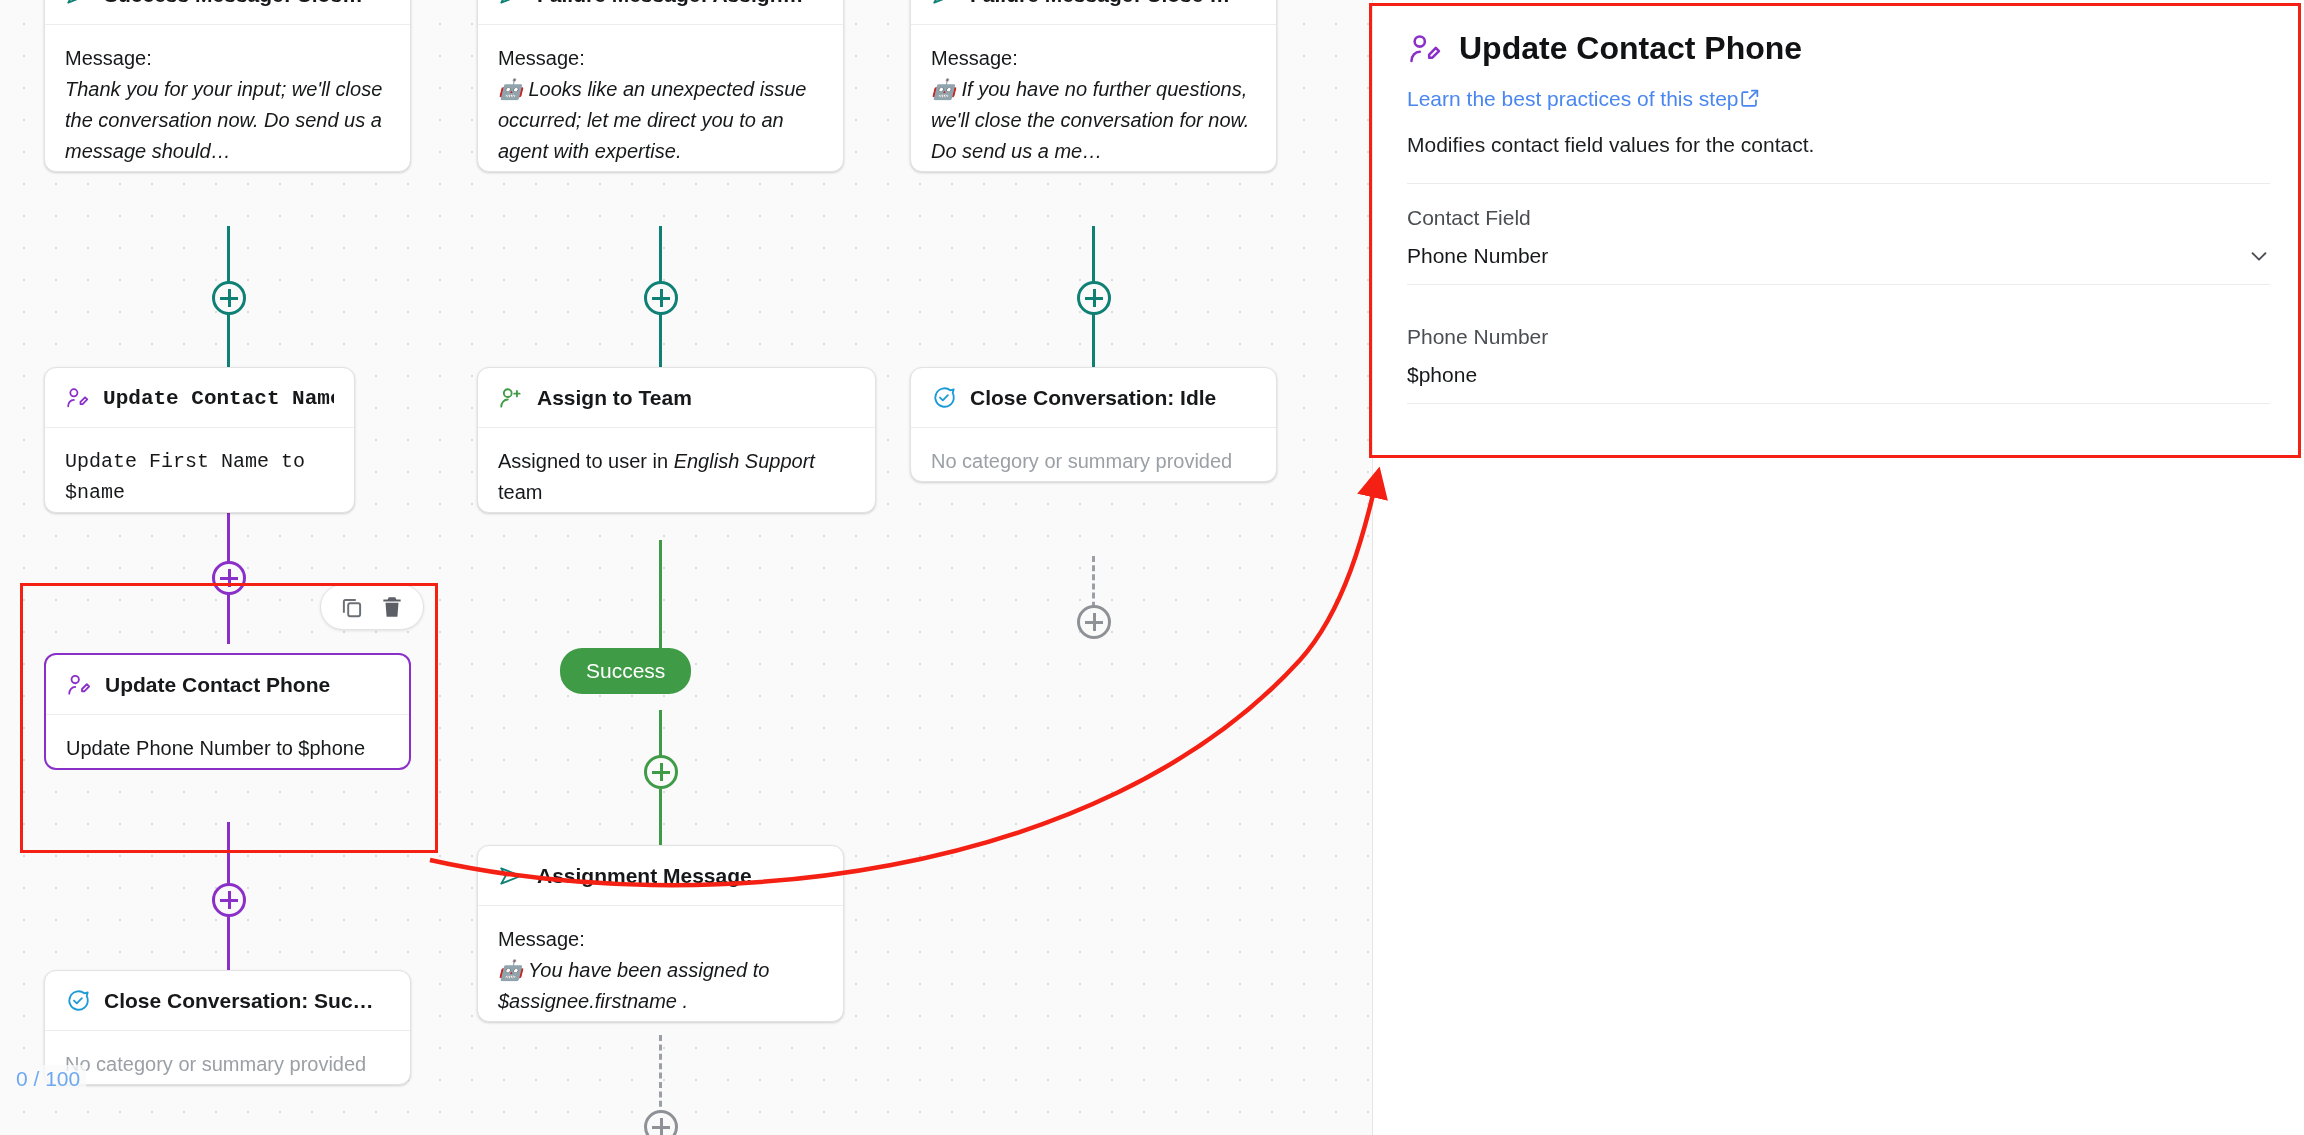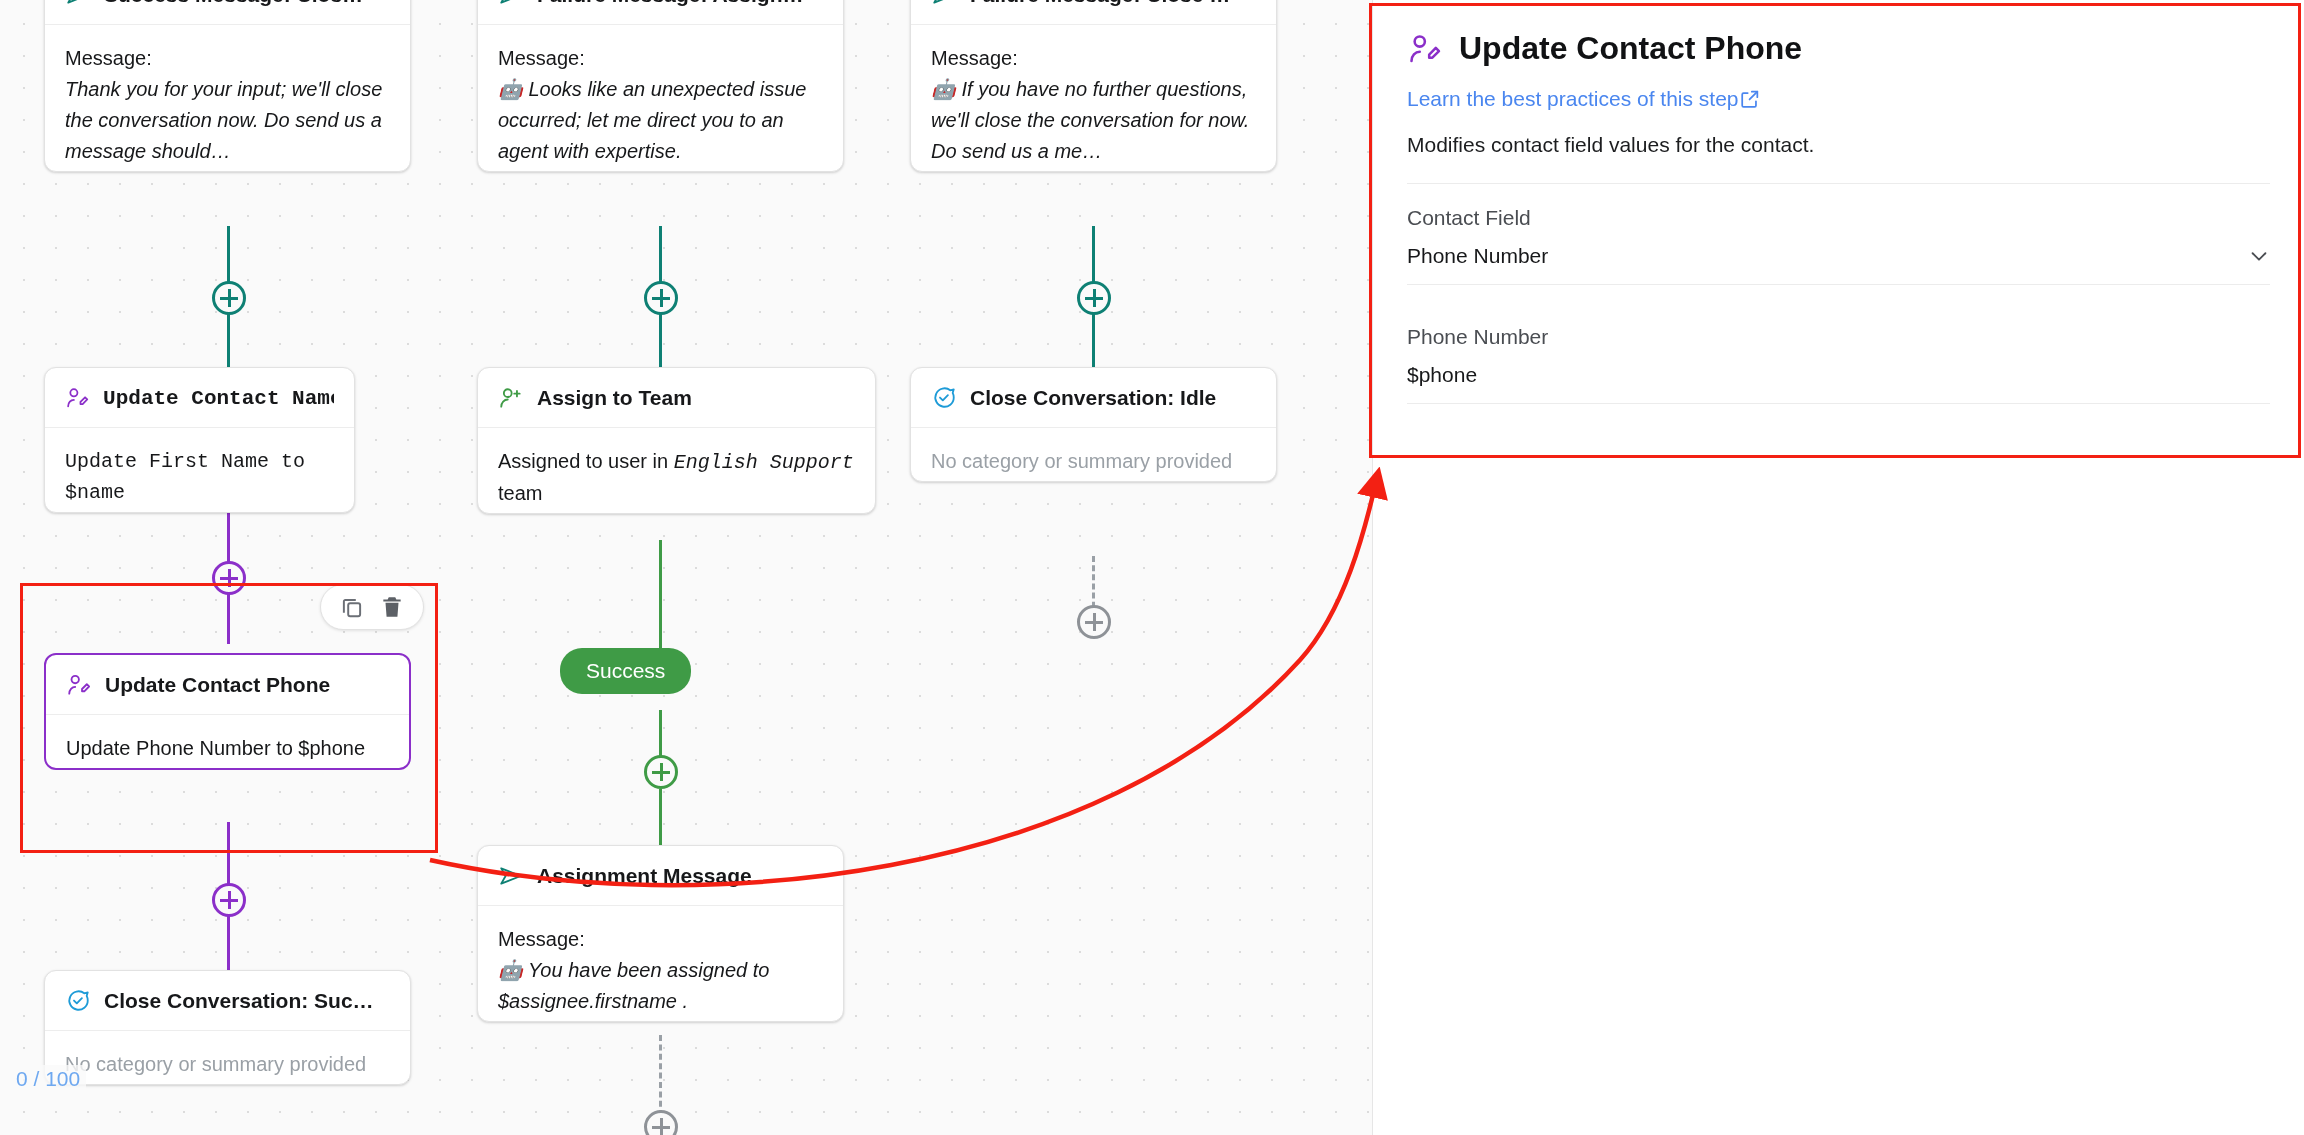--- a/index.html
+++ b/index.html
@@ -43,21 +43,21 @@
   .node-title {
     font-size: 21px; font-weight: 700; color: #17181a;
     white-space: nowrap; overflow: hidden;
   }
   .node-body {
     padding: 18px 20px 4px 20px;
     font-size: 20px; line-height: 1.55; color: #17181a;
   }
   .node-body.muted { color: #9aa0a6; }
   .node-body .lbl { display:block; }
-  .node-body em { font-style: italic; font-family: Liberation Mono, monospace; }
+  .node-body em { font-style: italic; }
   .msg-italic { font-style: italic; display: inline; }
   .vline { position: absolute; width: 3px; }
   .vline.teal   { background: #0e8074; }
   .vline.purple { background: #8B2FC9; }
   .vline.green  { background: #3f9b46; }
   .vline.dashed-gray {
     width: 0; border-left: 3px dashed #9aa0a6; background: none;
   }
 
   .plus {
@@ -129,21 +129,21 @@
     background: #fff;
     border-left: 1px solid #e6e6e6;
     padding: 30px 34px 0 34px;
   }
   .panel-head {
     display: flex; align-items: center; gap: 16px;
     margin-bottom: 20px;
   }
   .panel-title { font-size: 32px; font-weight: 700; color: #111214; }
   .panel-link {
-    display: inline-flex; align-items: center; 
+    display: inline-flex; align-items: flex-start; 
     color: #4a86ef; font-size: 21px; text-decoration: none;
     margin-bottom: 22px;
   }
   .panel-desc {
     font-size: 21px; color: #1c1d1f; margin-bottom: 26px;
   }
   .panel-sep { height: 1px; background: #ececec; margin: 0 0 22px 0; }
   .field { margin-bottom: 6px; }
   .field-label { font-size: 21px; color: #4a4d52; margin-bottom: 14px; }
   .field-value-row {

